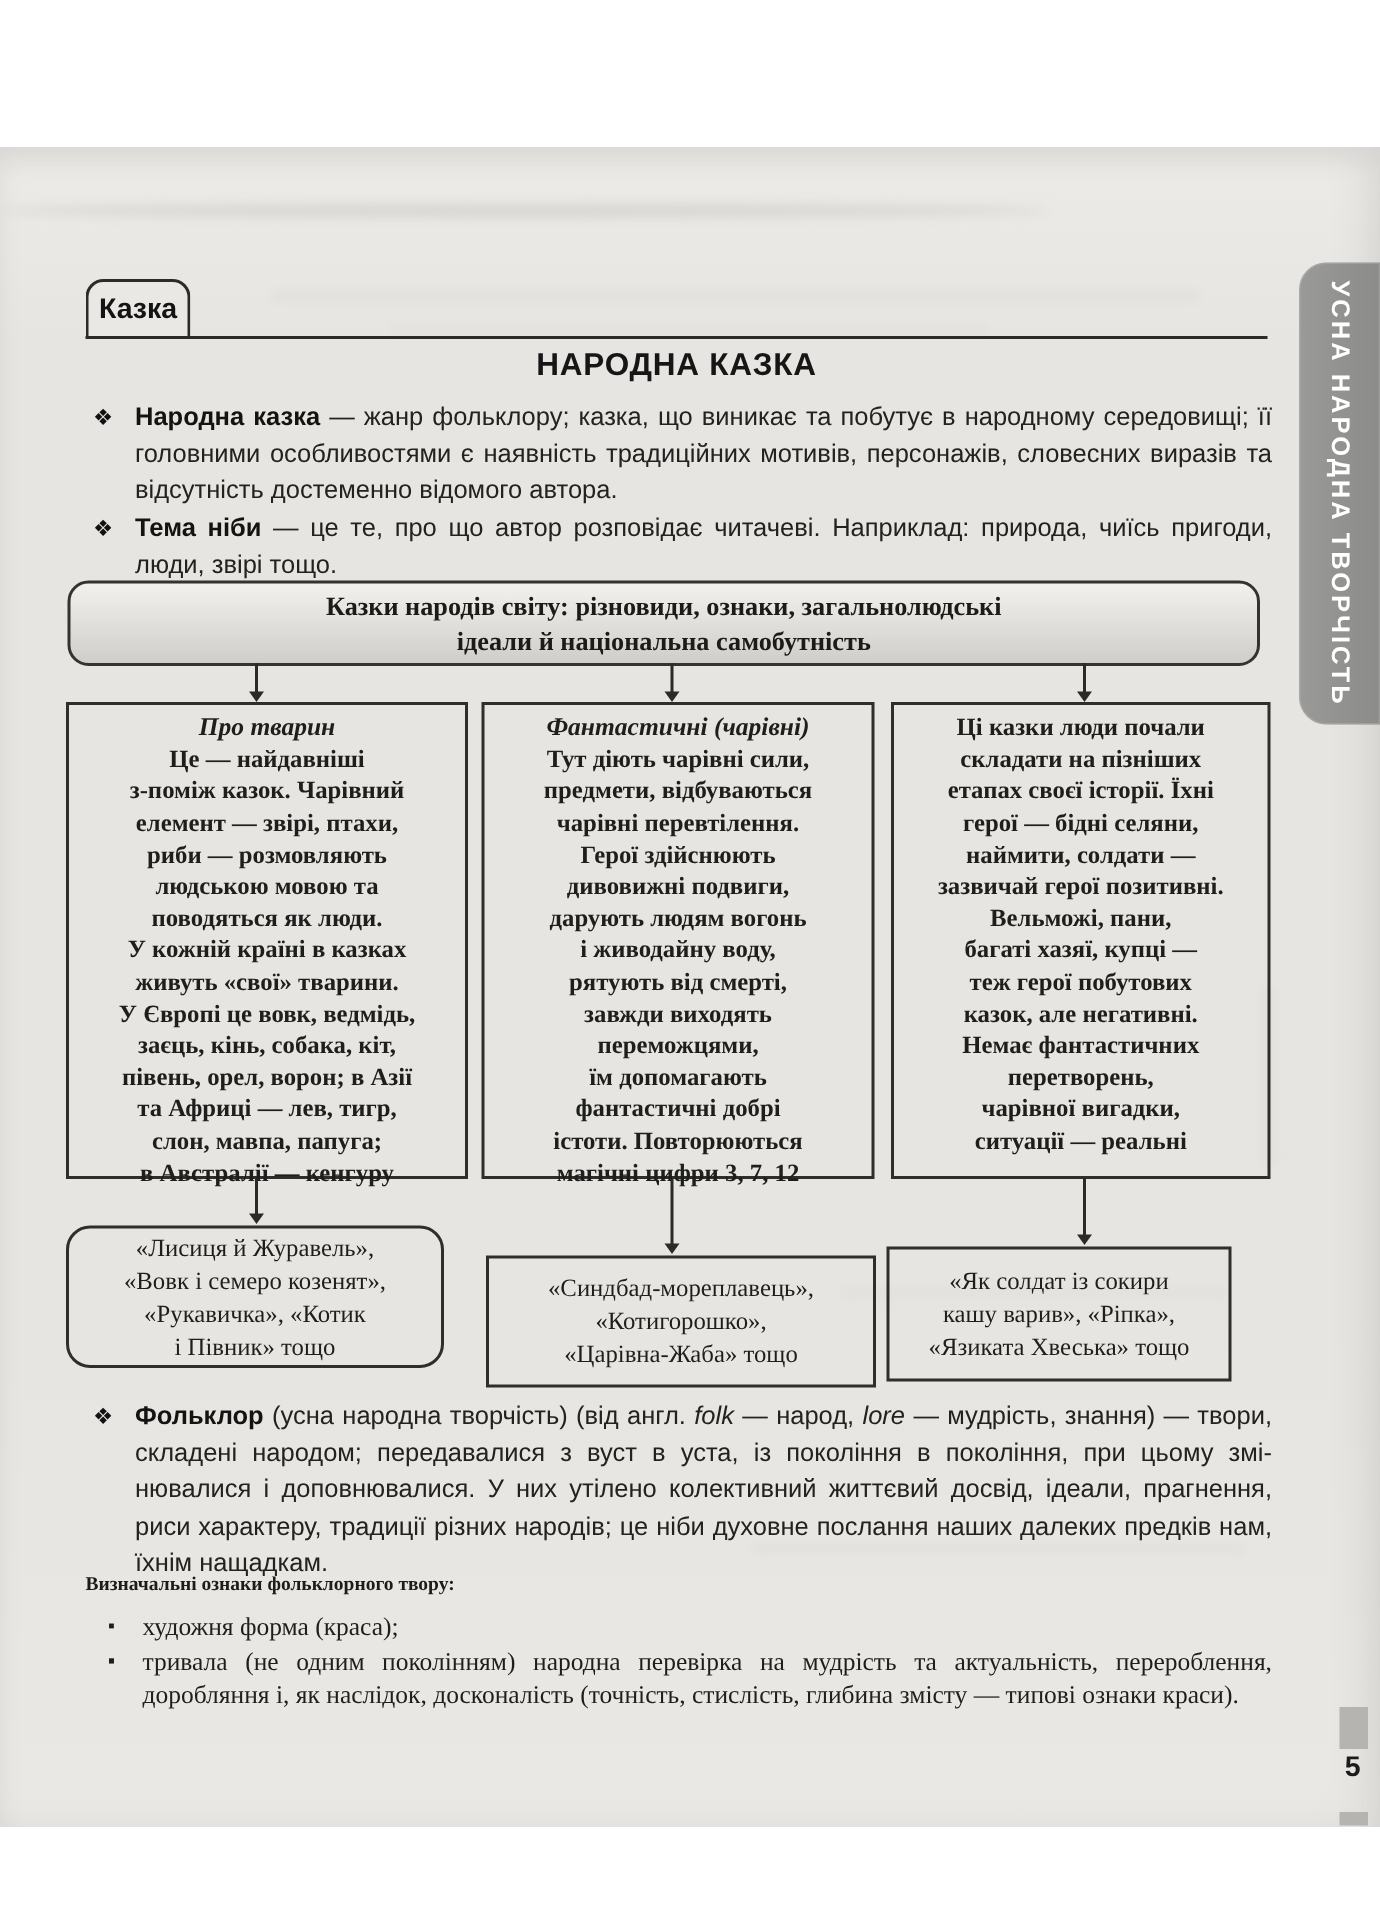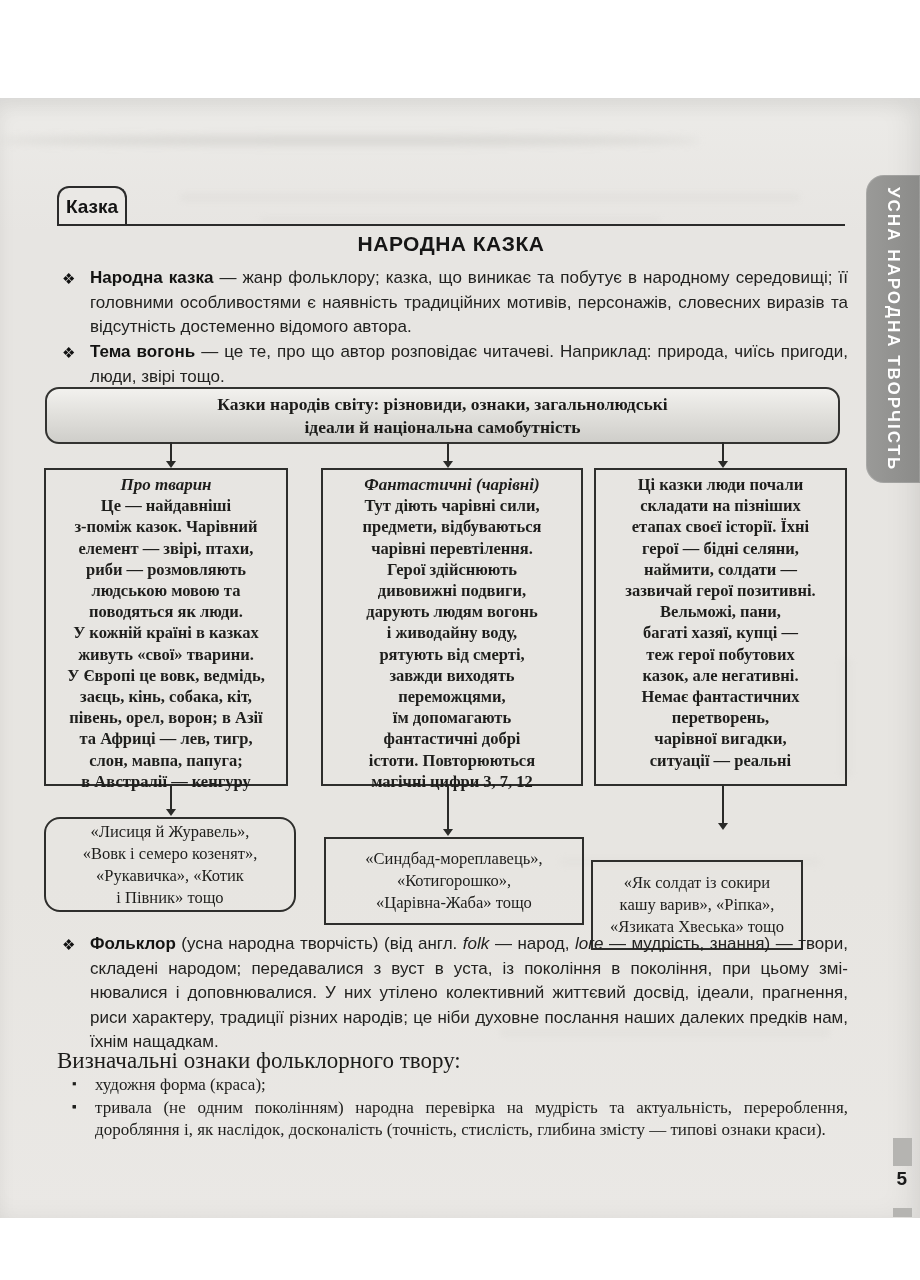--- a/index.html
+++ b/index.html
@@ -77,21 +77,21 @@
   .ex-box{
     position:absolute;border:2px solid #2e2e2c;box-sizing:border-box;
     font-family:"Liberation Serif",serif;font-size:16.5px;line-height:22px;
     display:flex;align-items:center;justify-content:center;text-align:center;
     color:#1e1e1c;white-space:pre-line;
   }
 
   
   .features-heading{
     position:absolute;left:57px;top:950px;margin:0;
-    font-family:"Liberation Serif",serif;font-size:23px;color:#1c1c1a;font-weight:normal;
+    font-family:"Liberation Serif",serif;font-size:13px;color:#1c1c1a;font-weight:bold;
   }
   .features{
     position:absolute;left:72px;top:976px;width:776px;margin:0;padding:0;list-style:none;
     font-family:"Liberation Serif",serif;font-size:17px;line-height:21.8px;color:#1e1e1c;
   }
   .features li{position:relative;padding-left:23px;text-align:justify;margin:0 0 1px 0;}
   .features .sq{position:absolute;left:0;top:-1px;font-size:13px;}
 
   .page-num{position:absolute;right:13px;top:1070px;font-size:19px;font-weight:bold;color:#1b1b1b;}
   .edge-strip{position:absolute;right:8px;width:19px;background:#b5b4b1;}
@@ -119,31 +119,31 @@
     <span class="vtext">УСНА НАРОДНА ТВОРЧІСТЬ</span>
   </div>
 
   <h1 class="title">НАРОДНА КАЗКА</h1>
 
   <p class="bullet-para def1">
     <span class="mark">❖</span><b>Народна казка</b><span> — жанр фольклору; казка, що виникає та побутує в народному середовищі; її головними особливостями є наявність традиційних мотивів, персонажів, словесних вира­зів та відсутність достеменно відомого автора.</span>
   </p>
 
   <p class="bullet-para def2">
-    <span class="mark">❖</span><b>Тема вогонь</b><span> — це те, про що автор розповідає читачеві. Наприклад: природа, чиїсь приго­ди, люди, звірі тощо.</span>
+    <span class="mark">❖</span><b>Тема ніби</b><span> — це те, про що автор розповідає читачеві. Наприклад: природа, чиїсь приго­ди, люди, звірі тощо.</span>
   </p>
 
   <div class="head-box">Казки народів світу: різновиди, ознаки, загальнолюдські
 ідеали й національна самобутність</div>
 
   <div class="arrow" style="left:170px;top:344px;height:20px;"></div>
   <div class="arrow" style="left:447px;top:344px;height:20px;"></div>
   <div class="arrow" style="left:722px;top:344px;height:20px;"></div>
 
-  <div class="col-box" style="left:44px;width:244px;">
+  <div class="col-box" style="left:44px;width:268px;">
     <span class="col-title">Про тварин</span>
     <span class="col-body">Це — найдавніші
 з-поміж казок. Чарівний
 елемент — звірі, птахи,
 риби — розмовляють
 людською мовою та
 поводяться як люди.
 У кожній країні в казках
 живуть «свої» тварини.
 У Європі це вовк, ведмідь,
@@ -191,21 +191,21 @@
   <div class="arrow" style="left:447px;top:688px;height:44px;"></div>
   <div class="arrow" style="left:722px;top:688px;height:38px;"></div>
 
   <div class="ex-box" style="left:44px;top:719px;width:252px;height:95px;border-radius:16px;">«Лисиця й Журавель»,
 «Вовк і семеро козенят»,
 «Рукавичка», «Котик
 і Півник» тощо</div>
   <div class="ex-box" style="left:324px;top:739px;width:260px;height:88px;">«Синдбад-мореплавець»,
 «Котигорошко»,
 «Царівна-Жаба» тощо</div>
-  <div class="ex-box" style="left:591px;top:762px;width:212px;height:90px;">«Як солдат із сокири
+  <div class="ex-box" style="left:591px;top:733px;width:230px;height:90px;">«Як солдат із сокири
 кашу варив», «Ріпка»,
 «Язиката Хвеська» тощо</div>
 
   <p class="bullet-para folk">
     <span class="mark">❖</span><b>Фольклор</b><span> (усна народна творчість) (від англ. </span><i>folk</i><span> — народ, </span><i>lore</i><span> — мудрість, знання) — тво­ри, складені народом; передавалися з вуст в уста, із покоління в покоління, при цьому змі­нювалися і доповнювалися. У них утілено колективний життєвий досвід, ідеали, прагнення, риси характеру, традиції різних народів; це ніби духовне послання наших далеких предків нам, їхнім нащадкам.</span>
   </p>
 
   <h2 class="features-heading">Визначальні ознаки фольклорного твору:</h2>
   <ul class="features">
     <li><span class="sq">▪</span><span>художня форма (краса);</span></li>

